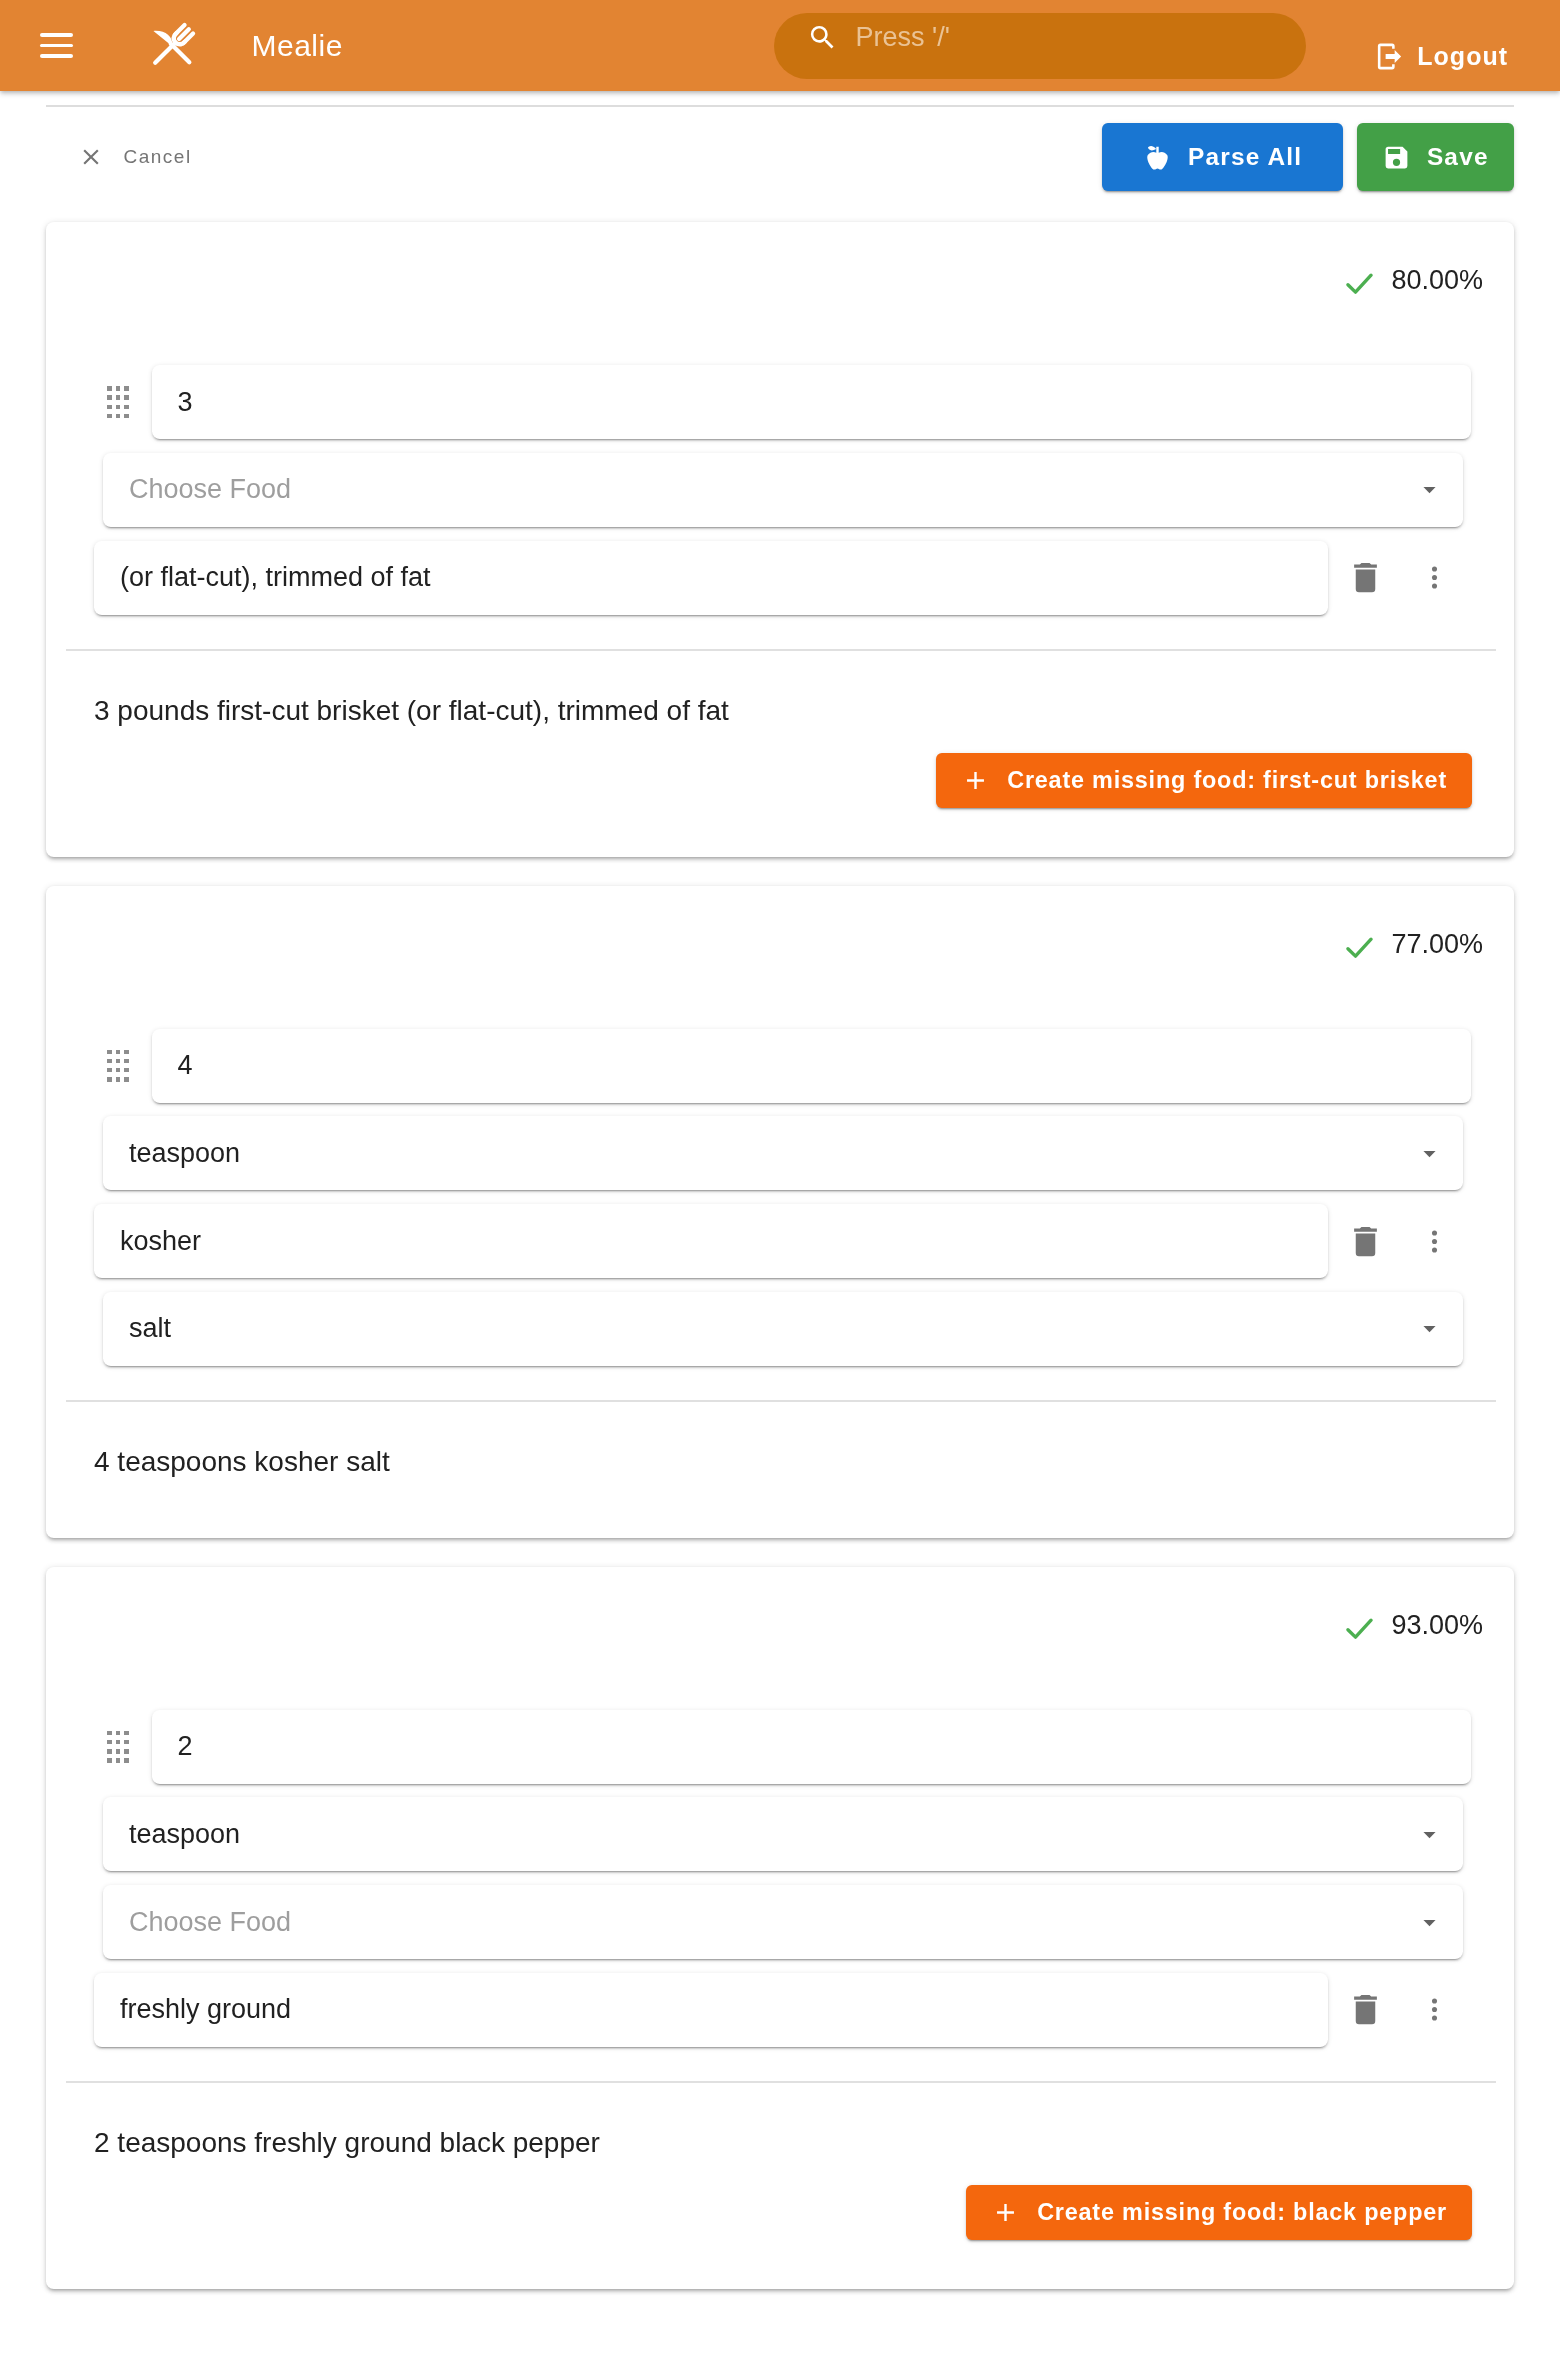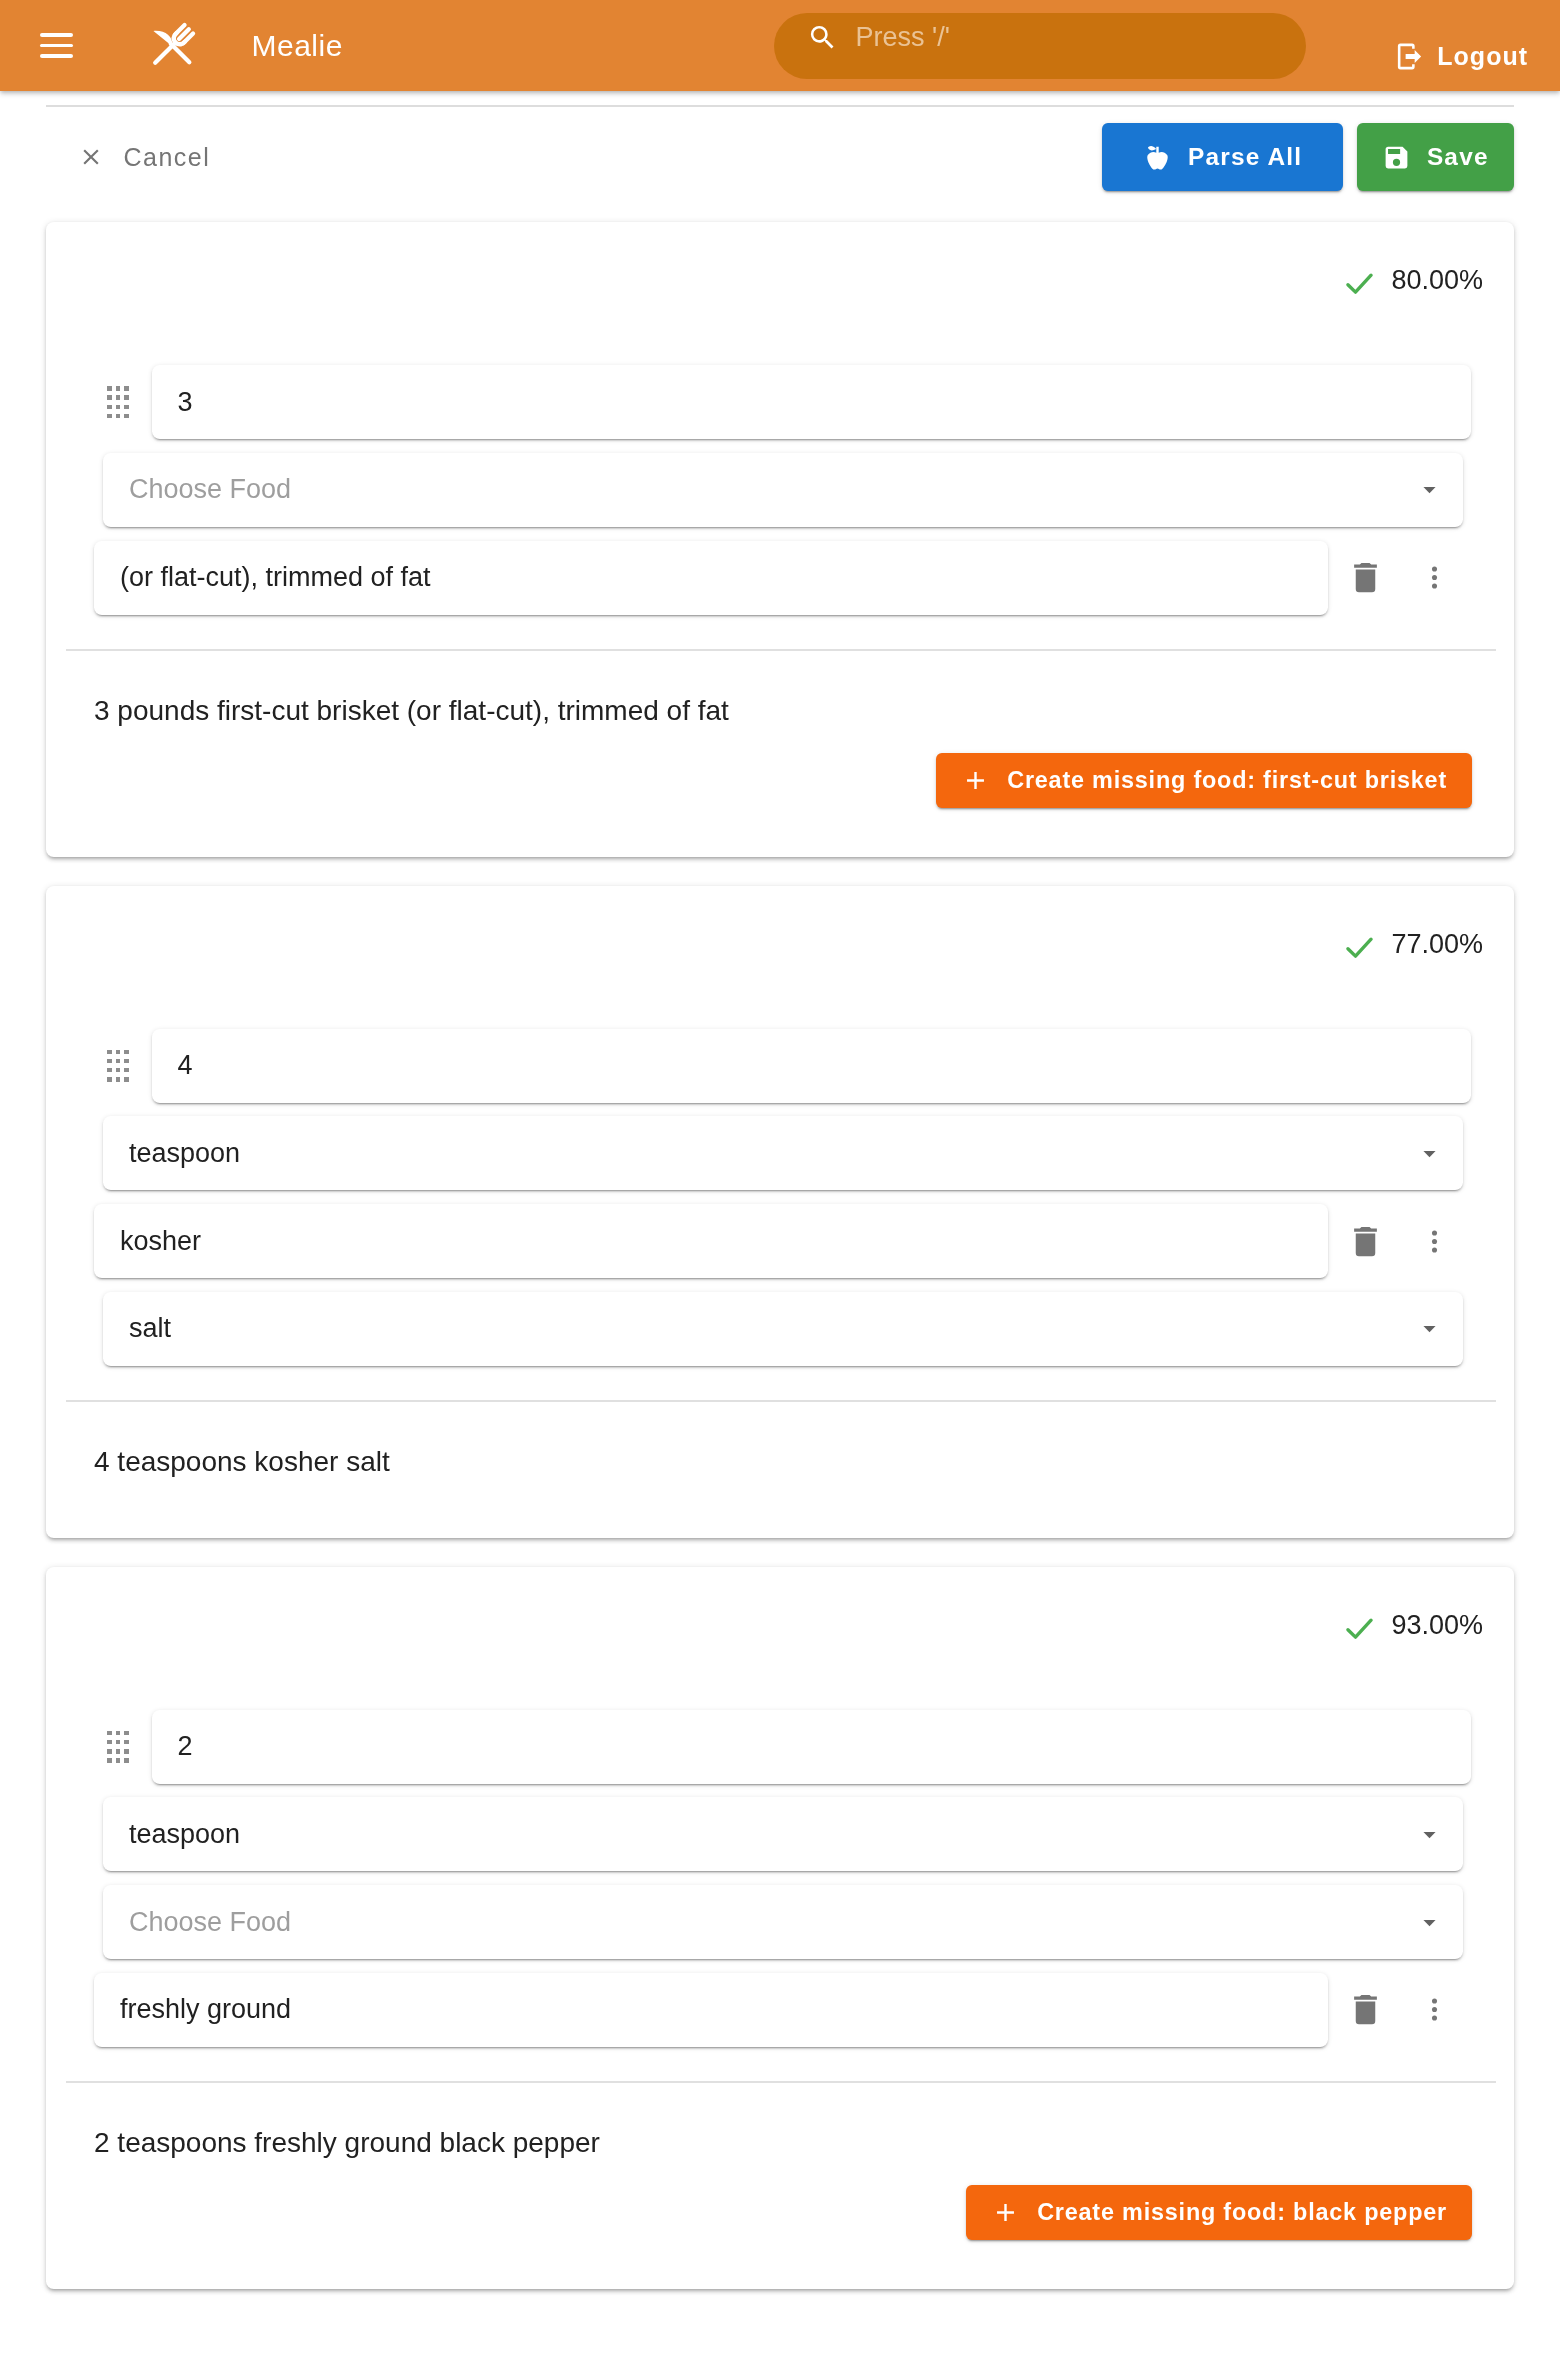--- a/index.html
+++ b/index.html
@@ -13,29 +13,29 @@
                justify-content:space-between; cursor:pointer; background:none; border:none; }
   .hamburger i { display:block; height:3.9px; background:#fff; border-radius:2px; }
   .logo { width:60px; height:60px; margin-left:41px; position:relative; }
   .logo svg { position:absolute; left:0; top:0; }
   .app-title { color:#fff; font-size:30px; font-weight:500; margin-left:21.5px; letter-spacing:0.5px; }
   .search-pill { position:absolute; left:774px; top:12.7px; width:532px; height:66px; border-radius:33px;
                  background:var(--pill-orange,#C9720E); display:flex; align-items:center; padding:0 0 16px 33px; }
   .search-pill input { background:transparent; border:none; outline:none; color:#fff; font-size:27px;
                        margin-left:17.6px; width:410px; font-family:"Liberation Sans",sans-serif; }
   .search-pill input::placeholder { color:rgba(255,244,230,.62); }
-  .logout { position:absolute; right:32px; top:0; height:112px; display:flex; align-items:center; gap:12.7px;
+  .logout { position:absolute; right:52px; top:0; height:112px; display:flex; align-items:center; gap:12.7px;
             background:none; border:none; cursor:pointer; }
   .logout span { color:#fff; font-size:25px; font-weight:700; letter-spacing:1px; }
 
   
   .top-divider { margin:13.7px 46px 0; border-top:2px solid #DDDDDD; }
   .toolbar { margin:16.6px 46px 0; height:68px; display:flex; align-items:center; }
   .cancel { display:flex; align-items:center; gap:19.5px; margin-left:32px; background:none; border:none; cursor:pointer; }
-  .cancel span { color:#757575; font-size:25px; font-weight:500; letter-spacing:1.5px; }
+  .cancel span { color:#757575; font-size:19px; font-weight:500; letter-spacing:1.5px; }
   .toolbar .spacer { flex:1; }
   .btn { height:68px; border:none; border-radius:5.9px; display:flex; align-items:center; justify-content:center;
          gap:15.6px; color:#fff; font-size:24.4px; font-weight:700; letter-spacing:1.2px; cursor:pointer;
          font-family:"Liberation Sans",sans-serif;
          box-shadow:0 2.9px 1px -2px rgba(0,0,0,.2), 0 2px 2px 0 rgba(0,0,0,.14), 0 1px 4.9px 0 rgba(0,0,0,.12); }
   .btn-parse { background:var(--parse-blue,#1976D2); width:241px; }
   .btn-save  { background:var(--save-green,#43A047); width:157px; margin-left:13.7px; }
 
   
   .card { margin:29px 46px 0; border-radius:7.8px; background:#fff;

